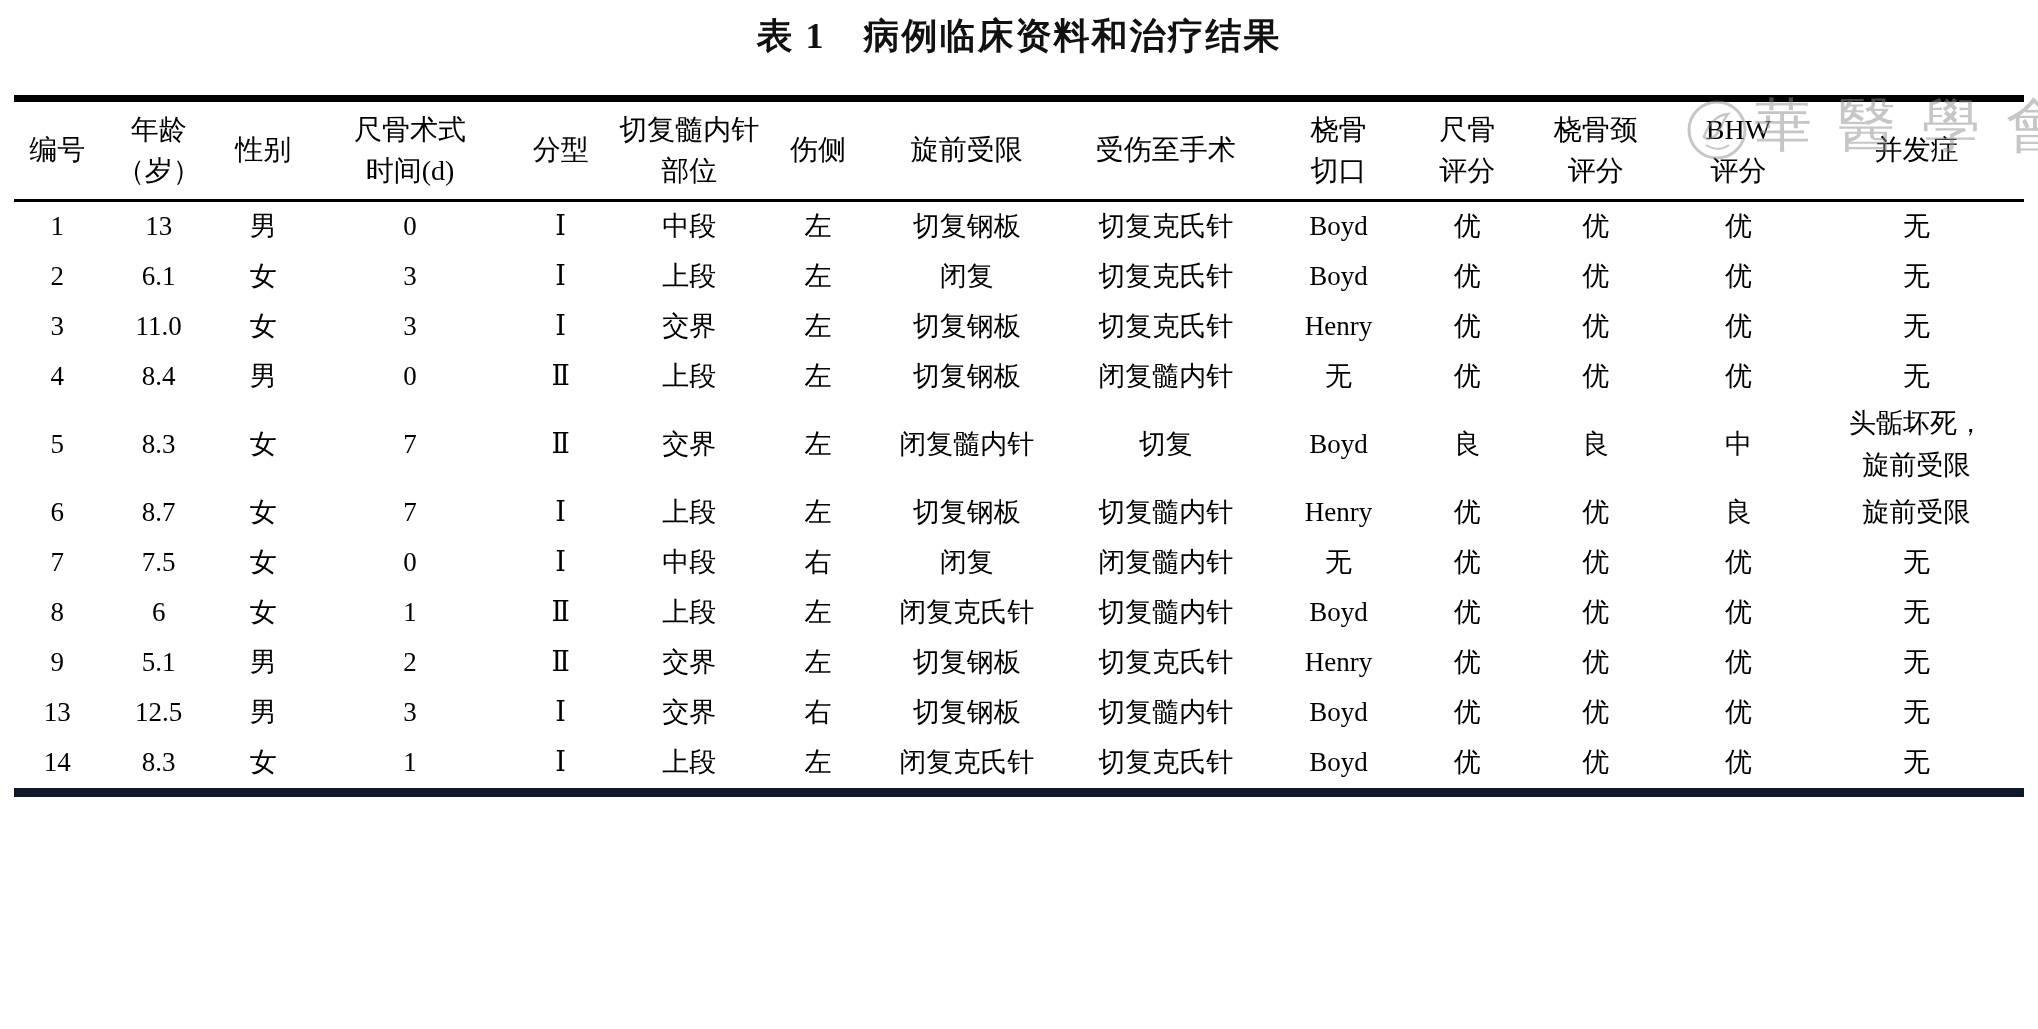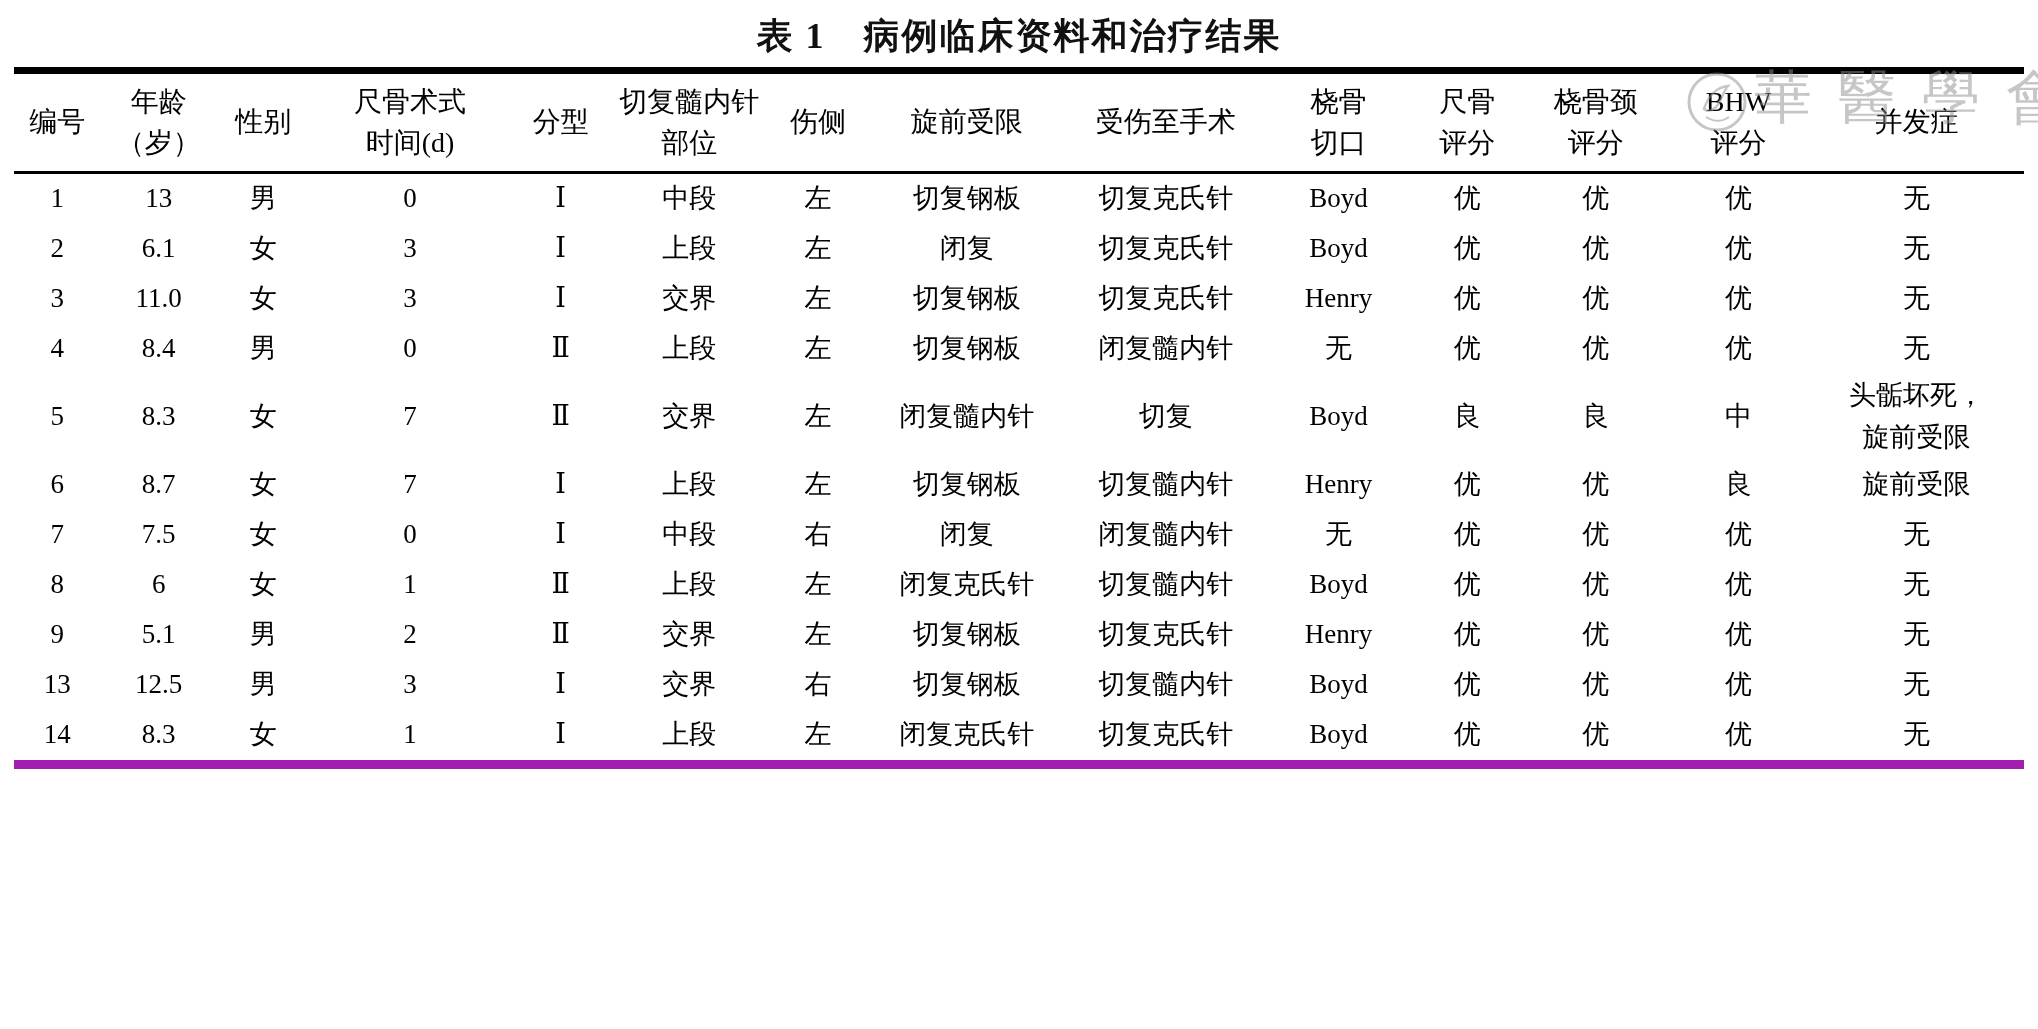--- a/index.html
+++ b/index.html
@@ -15,33 +15,34 @@
     font-family: "Liberation Serif", "DejaVu Serif", serif;
     color: #000000;
     overflow: hidden;
   }
   .title {
     text-align: center;
     font-size: 36px;
     font-weight: bold;
     letter-spacing: 2px;
     padding-top: 12px;
-    padding-bottom: 6px;
+    padding-bottom: 14px;
     color: #111;
   }
   .table-wrap {
     position: relative;
     margin: 0 14px;
   }
   table.clinical {
     width: 100%;
     table-layout: fixed;
     border-collapse: collapse;
     border-top: 7px solid #000;
-    border-bottom: 9px solid #a21caf;
+    border-bottom: 9px solid #0f172a;
+    margin-top: 20px;
   }
   table.clinical thead th {
     font-weight: normal;
     font-size: 28px;
     line-height: 1.45;
     padding: 8px 2px;
     text-align: center;
     vertical-align: middle;
     white-space: pre-line;
     border-bottom: 3px solid #000;

